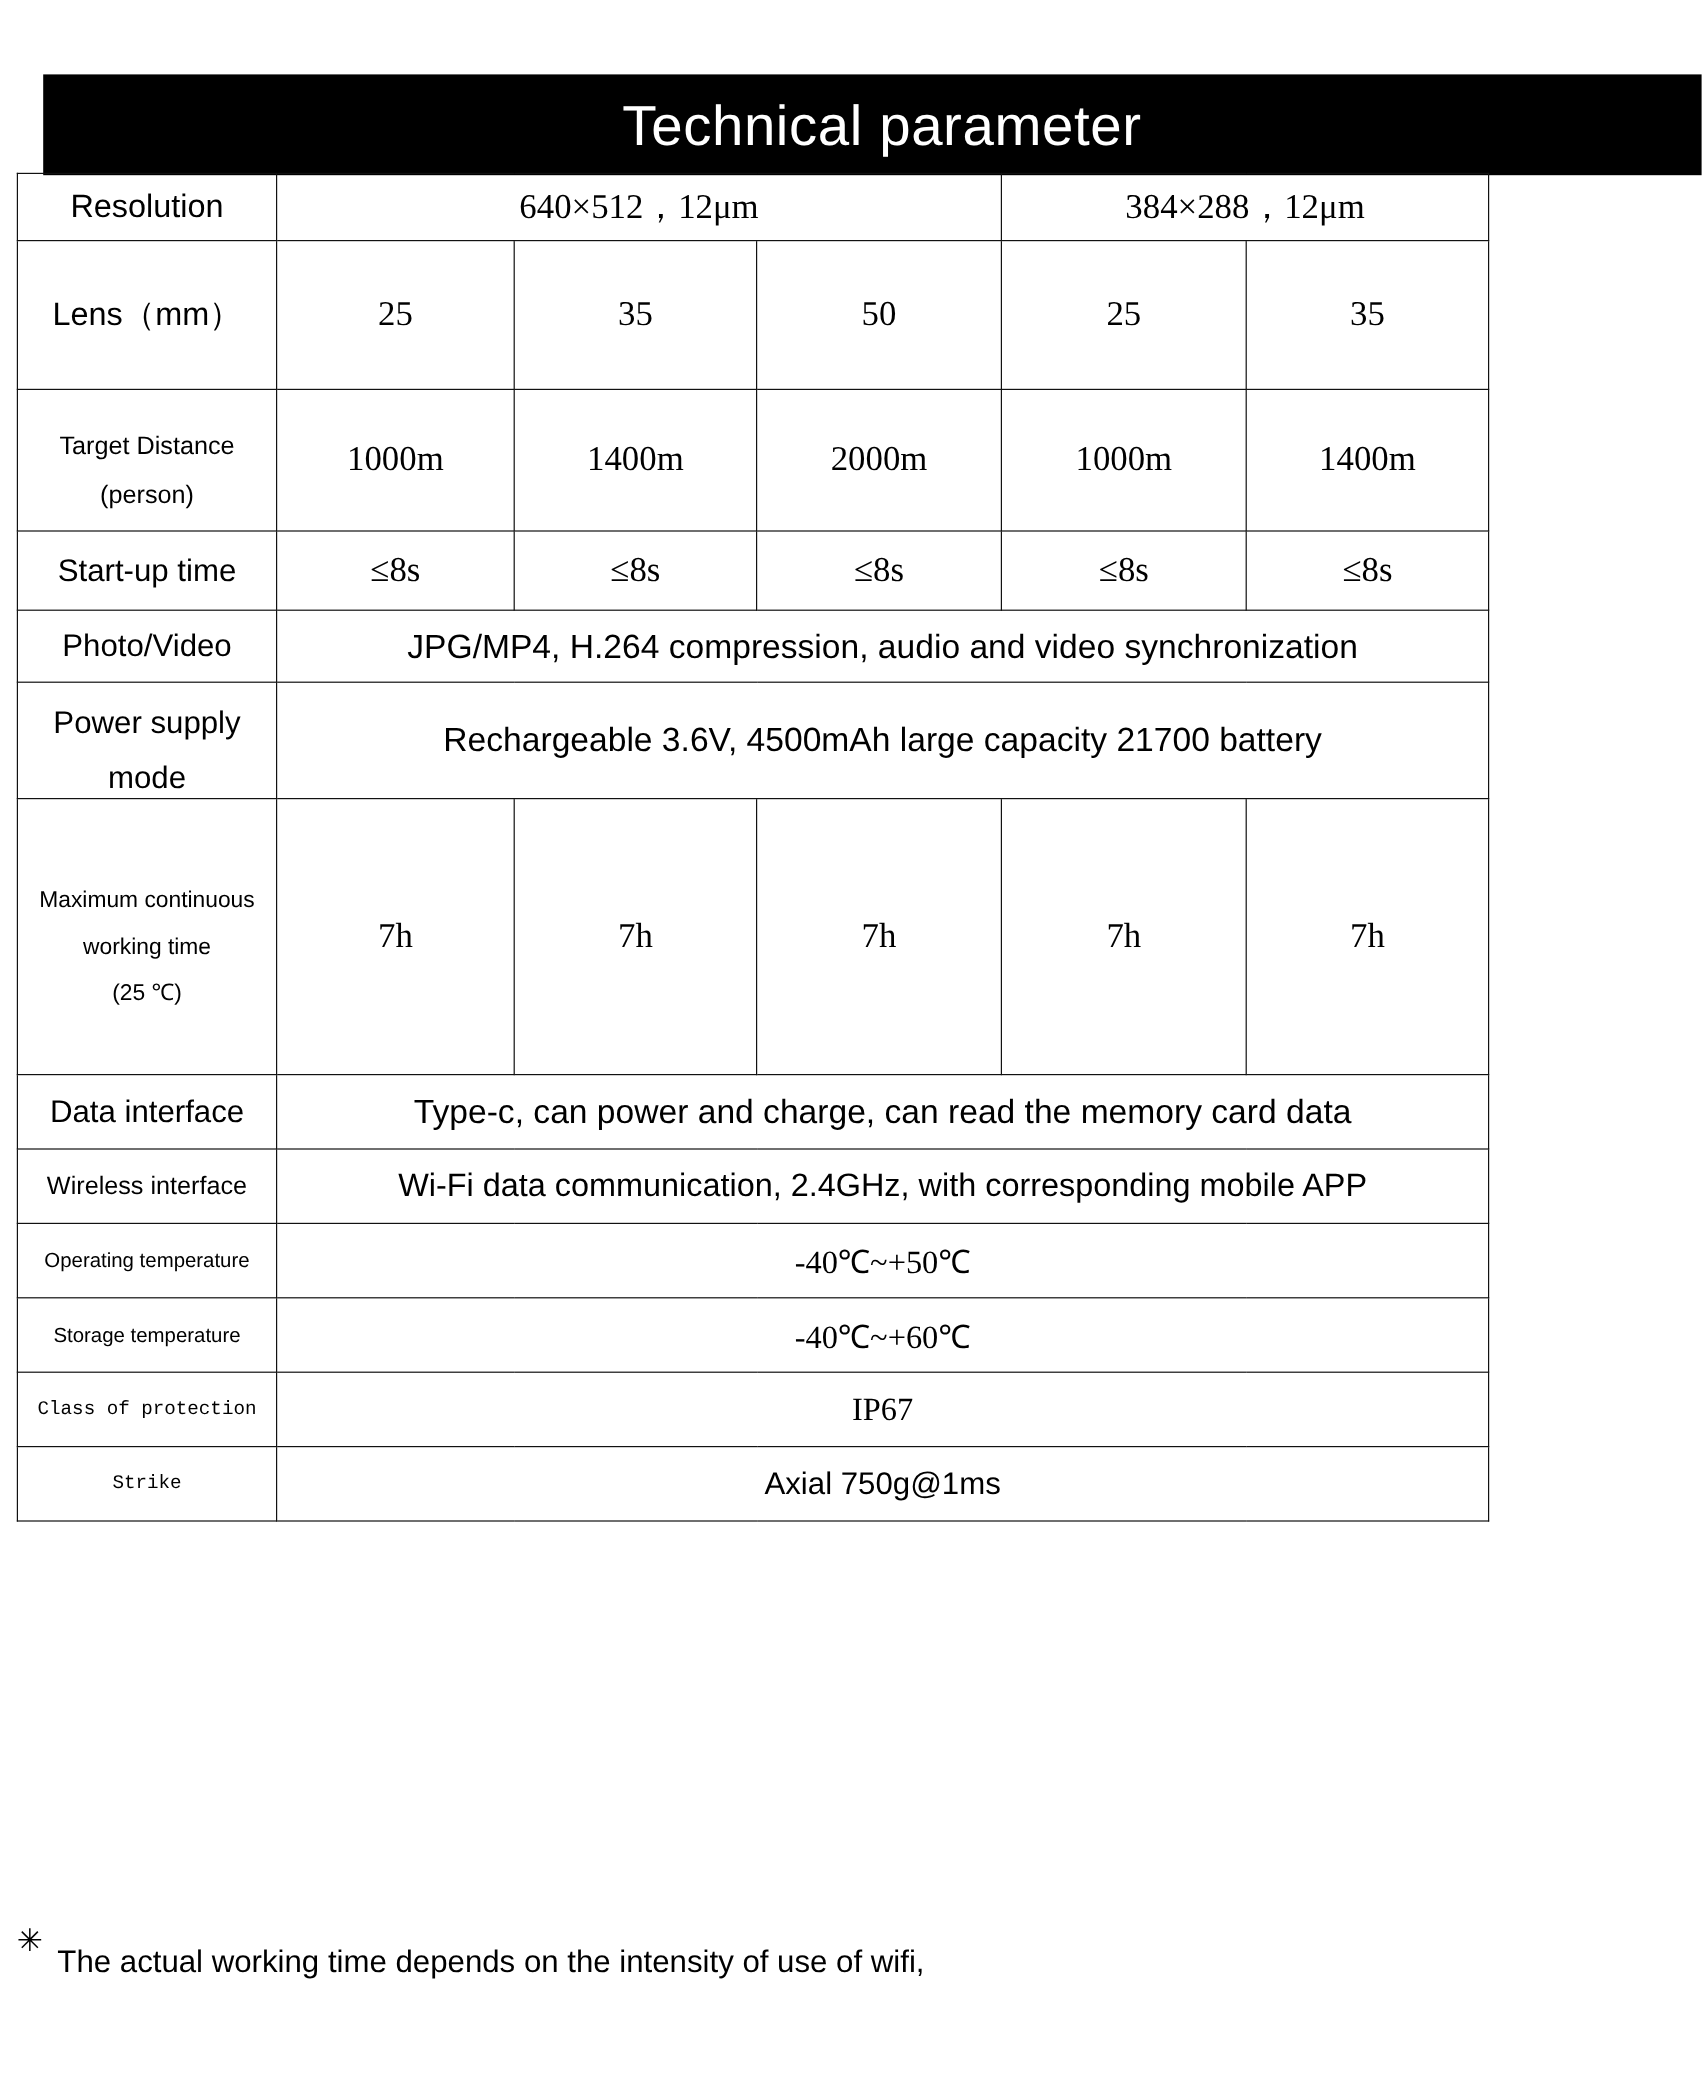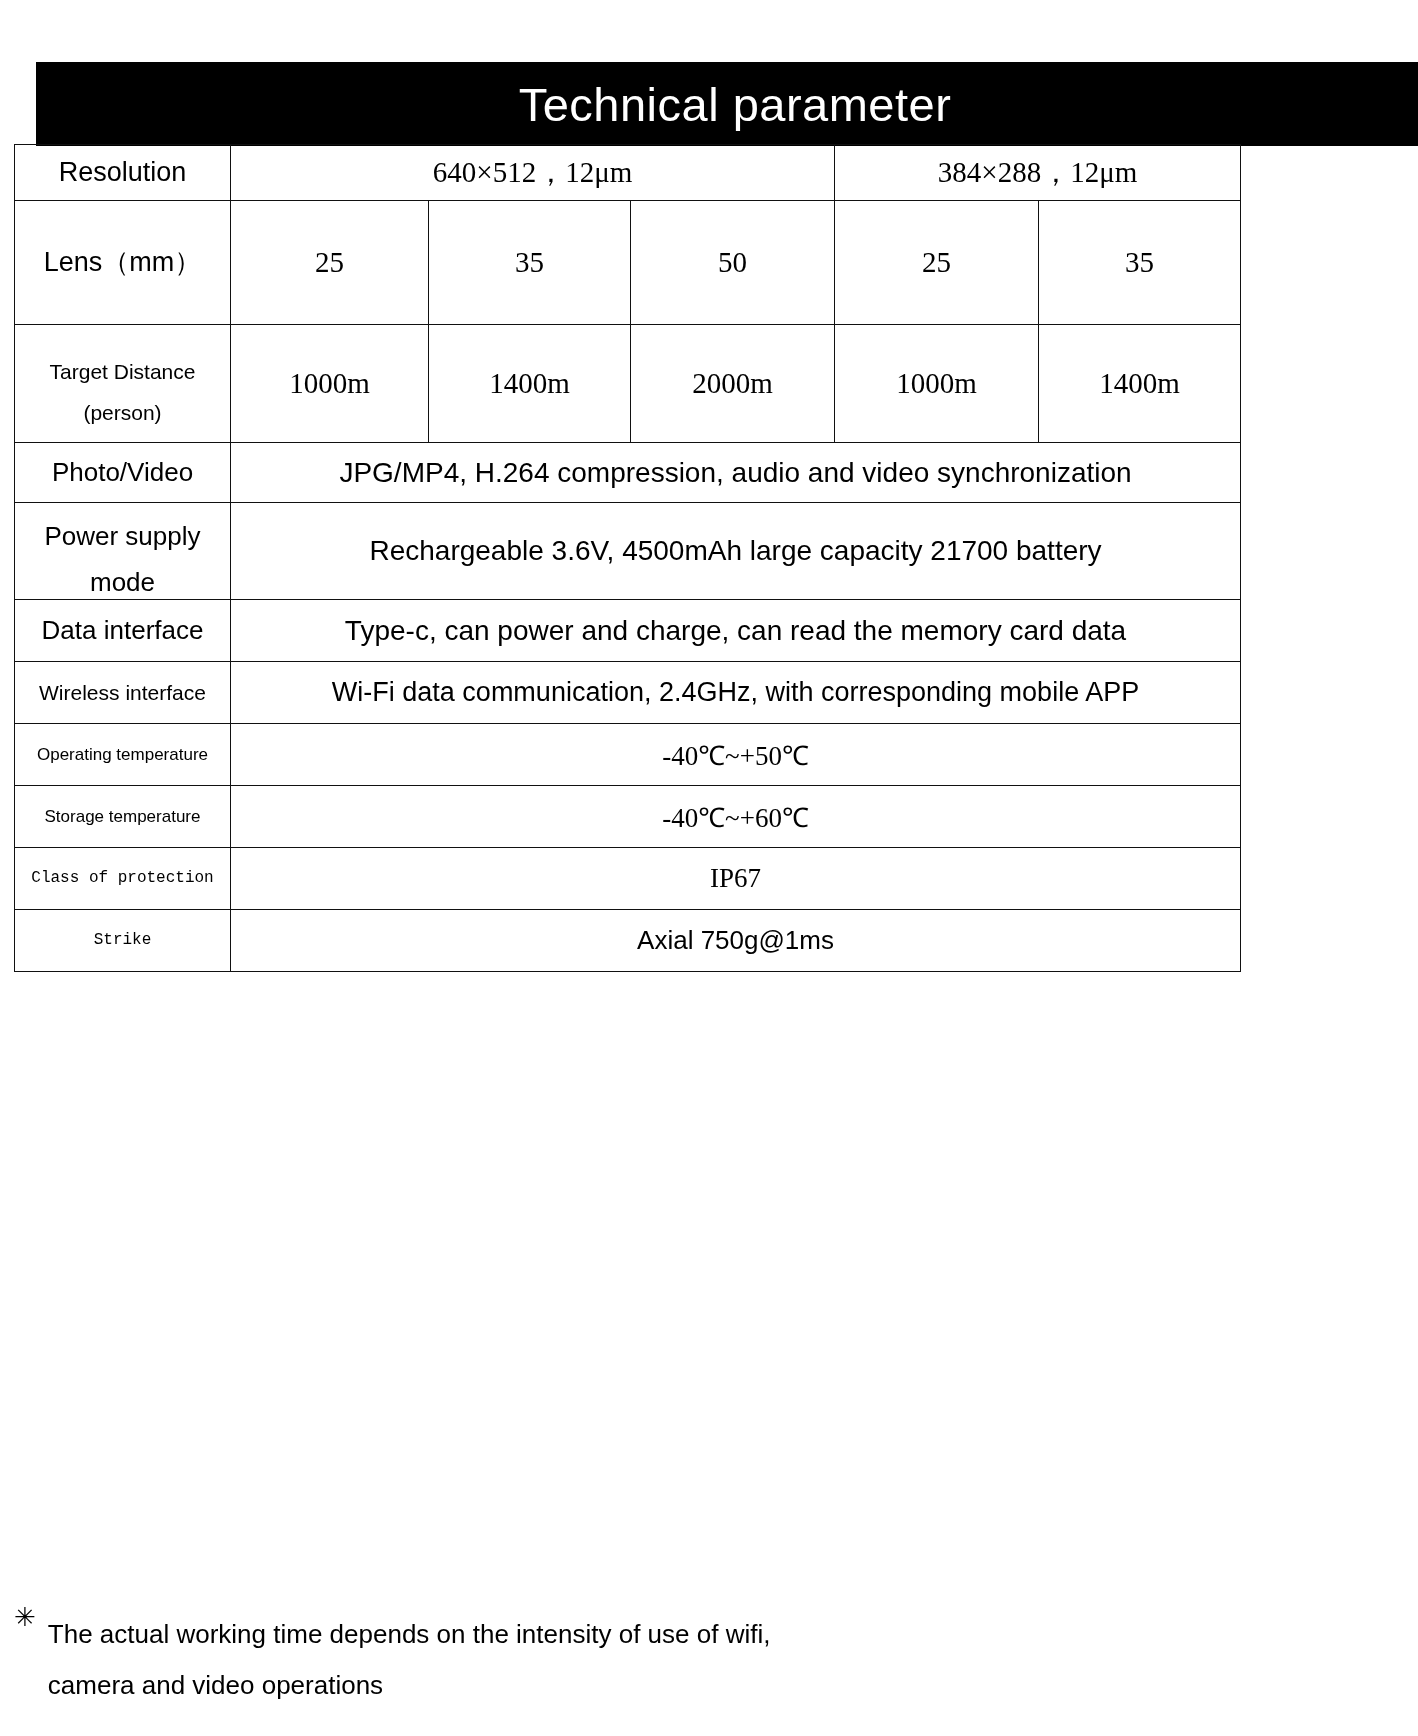--- a/index.html
+++ b/index.html
@@ -142,34 +142,54 @@
           <span class="fn-line">(person)</span>
         </td>
         <td class="val">1000m</td>
         <td class="val">1400m</td>
         <td class="val">2000m</td>
         <td class="val">1000m</td>
         <td class="val">1400m</td>
       </tr>
 
 
+      <tr class="rowh-start">
+        <td class="lbl sz26">Start-up time</td>
+        <td class="val">≤8s</td>
+        <td class="val">≤8s</td>
+        <td class="val">≤8s</td>
+        <td class="val">≤8s</td>
+        <td class="val">≤8s</td>
+      </tr>
 
       <tr class="rowh-pv">
         <td class="lbl sz26">Photo/Video</td>
         <td class="valsans" colspan="5">JPG/MP4, H.264 compression, audio and video synchronization</td>
       </tr>
 
       <tr class="rowh-pwr">
         <td class="lbl sz26">
           <span class="fn-line">Power supply</span>
           <span class="fn-line">mode</span>
         </td>
         <td class="valsans" colspan="5">Rechargeable 3.6V, 4500mAh large capacity 21700 battery</td>
       </tr>
 
+      <tr class="rowh-max">
+        <td class="lbl sz19">
+          <span class="fn-line">Maximum continuous</span>
+          <span class="fn-line">working time</span>
+          <span class="fn-line">(25 ℃)</span>
+        </td>
+        <td class="val">7h</td>
+        <td class="val">7h</td>
+        <td class="val">7h</td>
+        <td class="val">7h</td>
+        <td class="val">7h</td>
+      </tr>
 
       <tr class="rowh-data">
         <td class="lbl sz26">Data interface</td>
         <td class="valsans" colspan="5">Type-c, can power and charge, can read the memory card data</td>
       </tr>
 
       <tr class="rowh-wifi">
         <td class="lbl sz21">Wireless interface</td>
         <td class="valsans s27" colspan="5">Wi-Fi data communication, 2.4GHz, with corresponding mobile APP</td>
       </tr>
@@ -194,17 +214,16 @@
         <td class="valsans s26" colspan="5">Axial 750g@1ms</td>
       </tr>
 
     </tbody>
   </table>
 
   <div class="footnote">
     <span class="fn-mark">✳</span>
     <span class="fn-text">
       <span class="fn-line">The actual working time depends on the intensity of use of wifi,</span>
-      <span class="fn-line">camera and video operations</span>
     </span>
   </div>
 
 </div>
 
 </body></html>

